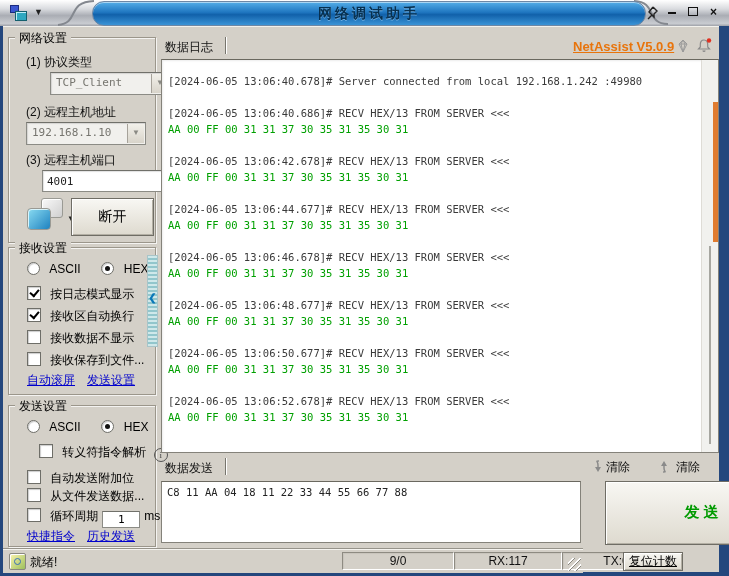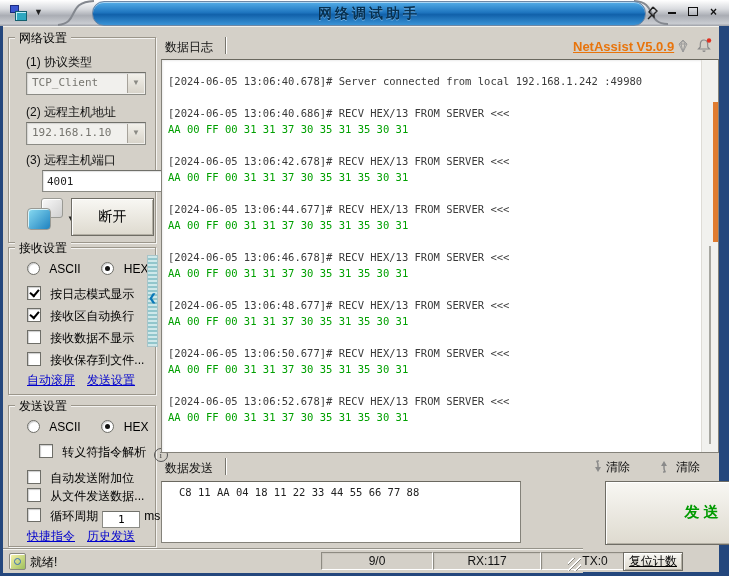--- a/index.html
+++ b/index.html
@@ -81,30 +81,30 @@
     font-family:"DejaVu Sans Mono",monospace;font-size:10.5px;line-height:16px;color:#3a3a3a;overflow:hidden;}
   .log-entry{margin:0 0 16px 0;}
   .log-line{white-space:nowrap;}
   .log-line.hex{color:#00a000;}
   .log-line.hex:empty{display:none;}
   .scroll-track{position:absolute;right:0;top:0;width:16px;height:100%;background:#f1f1ee;border-left:1px solid #dedcd6;}
   .scroll-groove{position:absolute;left:7px;width:2px;background:#a6a6a0;}
   .scroll-thumb{position:absolute;right:0;width:5px;background:#e07c30;}
   .clear-btn{position:absolute;white-space:nowrap;font-size:12px;color:#111;cursor:pointer;}
   .clear-btn svg{vertical-align:-3px;margin-right:3px;}
-  .sendarea{position:absolute;left:158px;top:454px;width:360px;height:62px;background:#fff;
+  .sendarea{position:absolute;left:158px;top:454px;width:420px;height:62px;background:#fff;
     border:1px solid #84827a;border-top-color:#6a685f;resize:none;outline:none;
-    font-family:"DejaVu Sans Mono",monospace;font-size:10.5px;color:#222;padding:4px 17px;box-sizing:border-box;}
+    font-family:"DejaVu Sans Mono",monospace;font-size:10.5px;color:#222;padding:4px 5px;box-sizing:border-box;}
   .send-btn{position:absolute;left:602px;top:454px;width:113px;height:62px;font-size:15px;font-weight:bold;
     color:#009a00;line-height:60px;letter-spacing:4px;padding-left:41px;}
   
   .statusbar{position:absolute;left:0;top:521px;width:580px;height:24px;background:#d4d0c8;
     border-top:1px solid #96938a;box-shadow:inset 0 1px 0 #f4f3ef;}
   .seg{position:absolute;top:3px;height:16px;border:1px solid #8e8b82;border-bottom-color:#fff;border-right-color:#fff;
-    box-shadow:inset 1px 1px 1px rgba(0,0,0,.06);text-align:center;line-height:16px;font-size:12px;color:#111;}
+    box-shadow:inset 1px 1px 1px rgba(0,0,0,.06);text-align:center;line-height:16px;font-size:12px;color:#111;margin-left:21px;}
   .reset-btn{position:absolute;top:3px;left:620px;width:58px;height:17px;font-size:12px;line-height:17px;text-decoration:underline;}
   .grip{position:absolute;right:2px;bottom:2px;width:13px;height:13px;
     background:repeating-linear-gradient(-45deg,transparent 0 3px,#8a8880 3px 4px,#fff 4px 5px);}
   .status-icon{position:absolute;left:6px;top:4px;width:15px;height:15px;border:1px solid #8a8880;border-radius:2px;
     background:linear-gradient(135deg,#fdf4ae,#9cc05c);box-shadow:inset 1px 1px 0 #fff;}
   .status-icon::after{content:"";position:absolute;left:4px;top:4px;width:5px;height:5px;border:1.5px solid #3a70b8;border-radius:50%;}
   .ready{position:absolute;left:27px;top:5px;font-size:12px;}
 </style>
 </head>
 <body>
@@ -132,21 +132,21 @@
     <div class="wbtn" style="left:663px;"><i class="bar"></i></div>
     <div class="wbtn" style="left:684px;"><i class="box"></i></div>
     <div class="wbtn" style="left:705px;">×</div>
   </div>
 
   <div class="body">
 
     <div class="group" style="left:5px;top:10px;width:146px;height:204px;">
       <span class="legend">网络设置</span>
       <div class="flabel" style="top:16px;">(1) 协议类型</div>
-      <div class="combo" style="top:34px;">
+      <div class="combo" style="top:34px;margin-left:24px;">
         <span class="val">TCP_Client</span>
         <span class="dd"></span>
       </div>
       <div class="flabel" style="top:66px;">(2) 远程主机地址</div>
       <div class="combo" style="top:84px;">
         <span class="val">192.168.1.10</span>
         <span class="dd"></span>
       </div>
       <div class="flabel" style="top:114px;">(3) 远程主机端口</div>
       <input class="tinput" style="top: 132px; margin-left: 16px;" value="4001">

